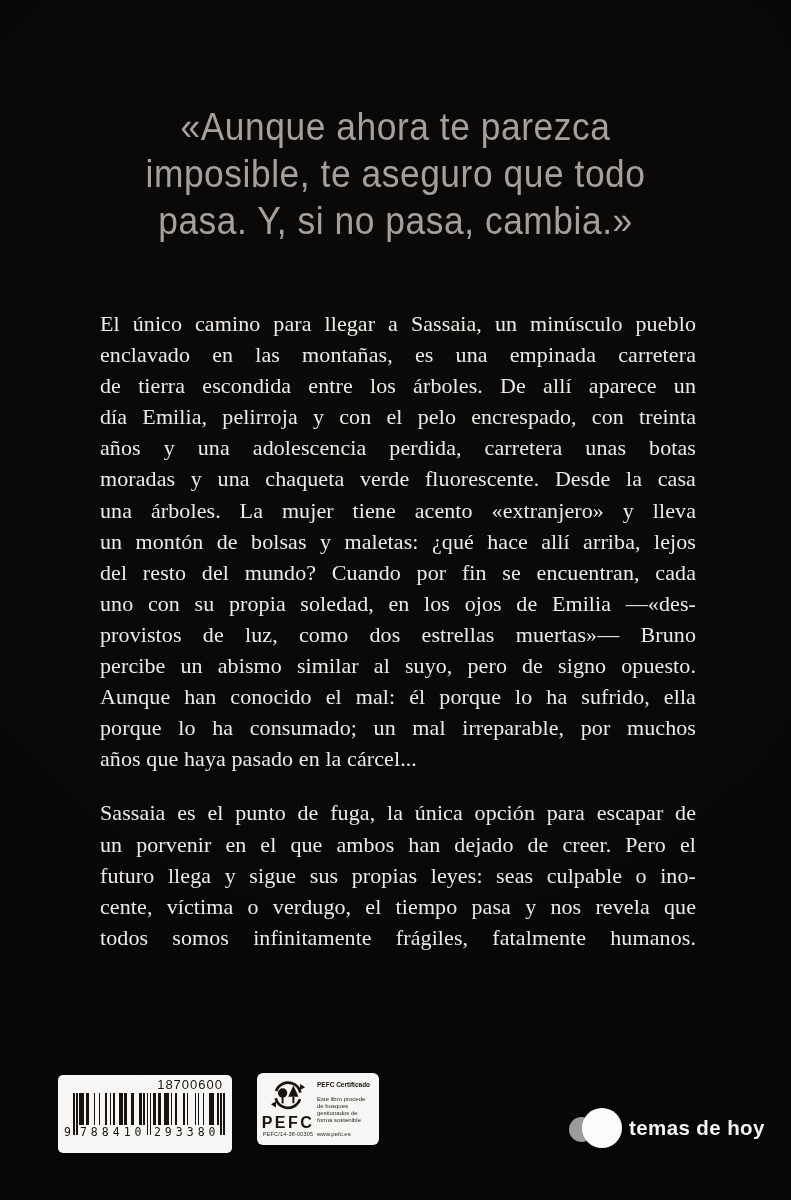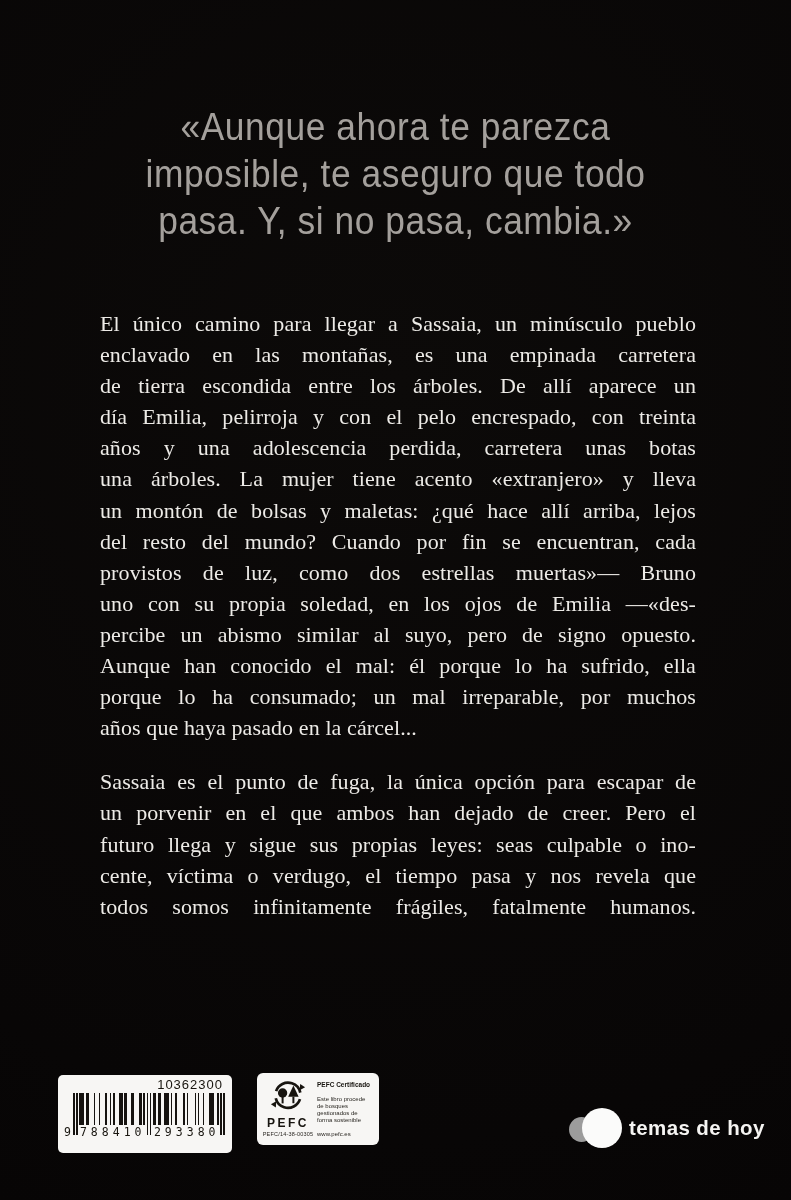--- a/index.html
+++ b/index.html
@@ -78,21 +78,21 @@
   .bc-right { left: 81px; }
 
   .pefc-label {
     position: absolute; left: 257px; top: 13px; width: 122px; height: 72px;
     background: #f7f6f4; border-radius: 6px; color: #1a1713;
     box-sizing: border-box; display: flex; padding: 6px 4px 5px 4px;
   }
   .pefc-left { width: 56px; display: flex; flex-direction: column; align-items: center; }
   .pefc-logo { width: 36px; height: 38px; }
   .pefc-wordmark {
-    font-weight: bold; font-size: 12px; line-height: 12px; letter-spacing: 2.5px;
+    font-weight: bold; font-size: 16px; line-height: 12px; letter-spacing: 2.5px;
     margin-top: 0px; color: #17140f;
   }
   .pefc-cert { font-size: 5.5px; line-height: 7px; margin-top: 2px; letter-spacing: 0.2px; color: #2a2722; }
   .pefc-right { flex: 1; display: flex; flex-direction: column; justify-content: space-between; padding: 2px 2px 2px 2px; }
   .pefc-title { font-size: 6.5px; font-weight: bold; line-height: 8px; color: #17140f; }
   .pefc-body { font-size: 6px; line-height: 7px; color: #2a2722; width: 56px; }
   .pefc-url { font-size: 6px; line-height: 7px; color: #2a2722; }
 
   .publisher { position: absolute; left: 569px; top: 45px; width: 200px; height: 50px; text-decoration: underline; }
   .pub-circle { position: absolute; border-radius: 50%; }
@@ -115,43 +115,44 @@
       <div class="quote-line">pasa. Y, si no pasa, cambia.»</div>
     </div>
 
   <div class="synopsis">
     <div class="para para-1">
         <div class="tline">El único camino para llegar a Sassaia, un minúsculo pueblo</div>
         <div class="tline">enclavado en las montañas, es una empinada carretera</div>
         <div class="tline">de tierra escondida entre los árboles. De allí aparece un</div>
         <div class="tline">día Emilia, pelirroja y con el pelo encrespado, con treinta</div>
         <div class="tline">años y una adolescencia perdida, carretera unas botas</div>
+        <div class="tline">moradas y una chaqueta verde fluorescente. Desde la casa</div>
         <div class="tline">una árboles. La mujer tiene acento «extranjero» y lleva</div>
         <div class="tline">un montón de bolsas y maletas: ¿qué hace allí arriba, lejos</div>
         <div class="tline">del resto del mundo? Cuando por fin se encuentran, cada</div>
+        <div class="tline">uno con su propia soledad, en los ojos de Emilia —«des-</div>
         <div class="tline">provistos de luz, como dos estrellas muertas»— Bruno</div>
-        <div class="tline">uno con su propia soledad, en los ojos de Emilia —«des-</div>
         <div class="tline">percibe un abismo similar al suyo, pero de signo opuesto.</div>
         <div class="tline">Aunque han conocido el mal: él porque lo ha sufrido, ella</div>
         <div class="tline">porque lo ha consumado; un mal irreparable, por muchos</div>
         <div class="tline">años que haya pasado en la cárcel...</div>
       </div>
     <div class="para para-2">
         <div class="tline">Sassaia es el punto de fuga, la única opción para escapar de</div>
         <div class="tline">un porvenir en el que ambos han dejado de creer. Pero el</div>
         <div class="tline">futuro llega y sigue sus propias leyes: seas culpable o ino-</div>
         <div class="tline">cente, víctima o verdugo, el tiempo pasa y nos revela que</div>
         <div class="tline">todos somos infinitamente frágiles, fatalmente humanos.</div>
       </div>
   </div>
 
   <div class="footer">
 
     <div class="barcode-label">
-      <div class="bc-number">10362300</div>
+      <div class="bc-number">18700600</div>
       <div class="bc-wrap">
         <span class="bc-first">9</span>
         <div class="bc-bars" id="bc-bars">
           <span class="bc-group bc-left">788410</span>
           <span class="bc-group bc-right">293380</span>
         <div class="bar guard" style="left: 0px; width: 1.6px;"></div>
             <div class="bar guard" style="left: 3.2px; width: 1.6px;"></div>
             <div class="bar" style="left: 6.4px; width: 4.8px;"></div>
             <div class="bar" style="left: 12.8px; width: 3.2px;"></div>
             <div class="bar" style="left: 20.8px; width: 1.6px;"></div>

